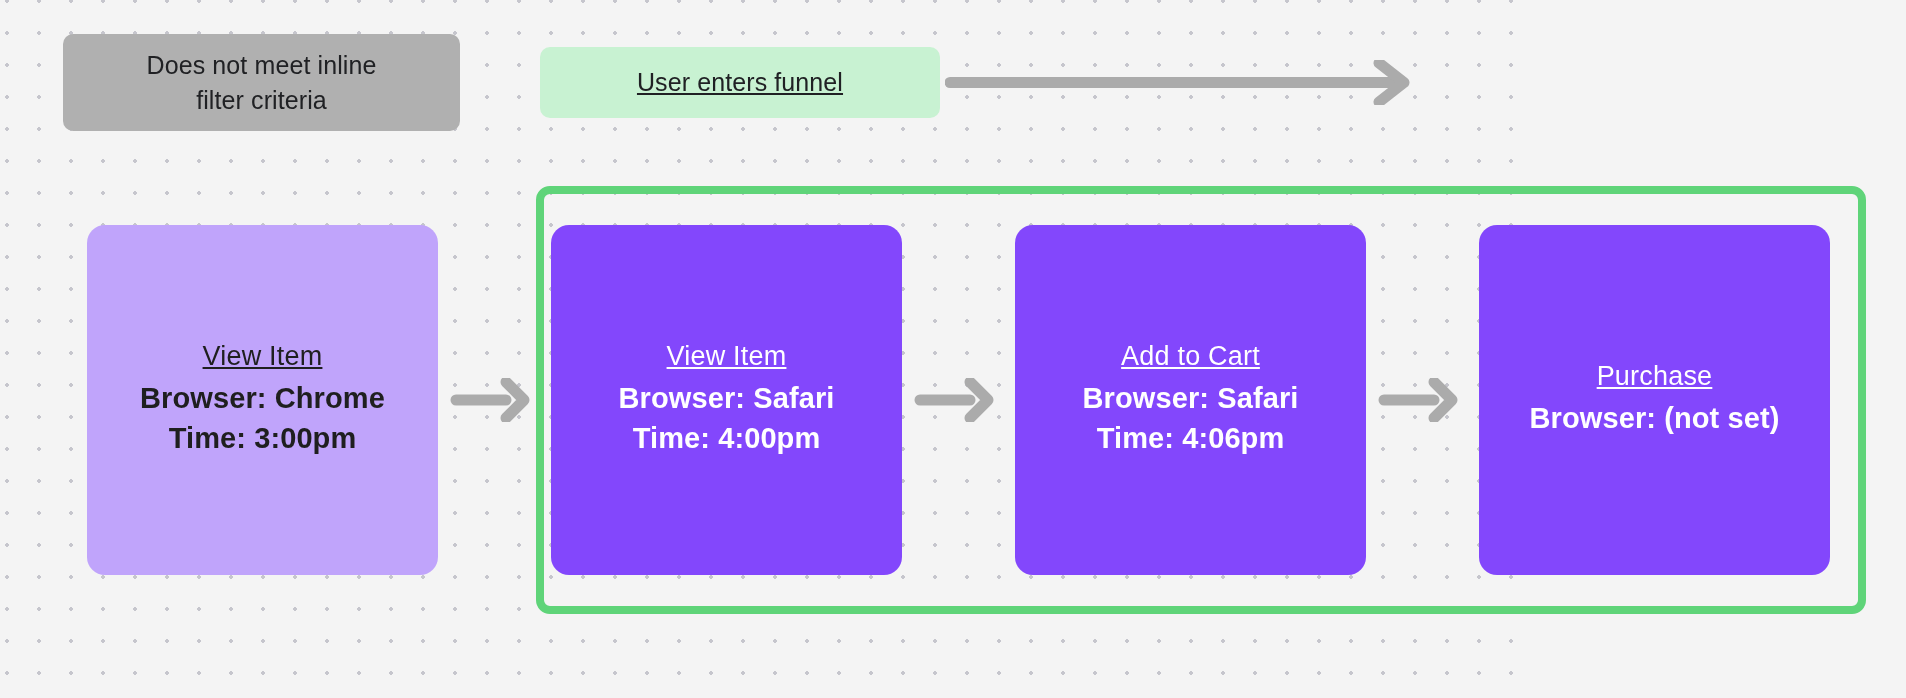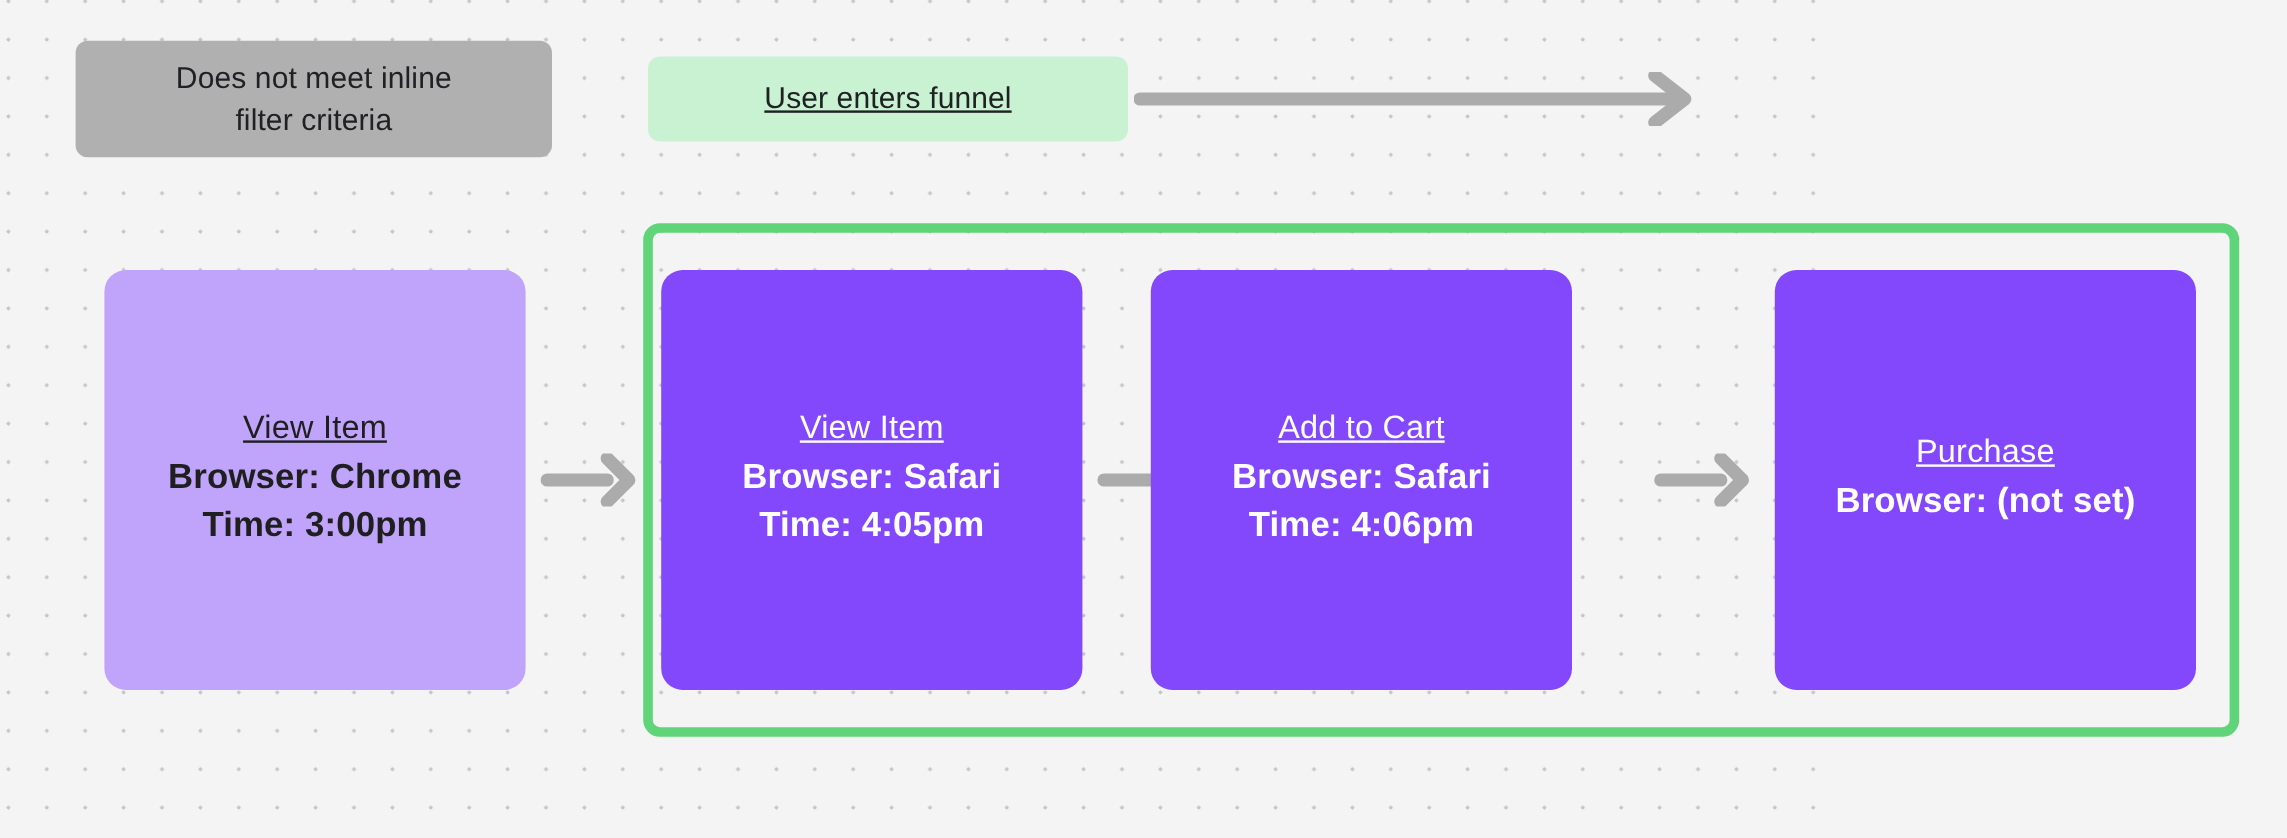--- a/index.html
+++ b/index.html
@@ -109,21 +109,21 @@
     background-color: #c0a4fb;
     color: #1f1f1f;
   }
   .card-included {
     background-color: #8347fc;
     color: #ffffff;
   }
 
   #card-0 { left: 87px;   }
   #card-1 { left: 551px;  }
-  #card-2 { left: 959px; }
+  #card-2 { left: 1015px; }
   #card-3 { left: 1479px; align-items: center; }
 
   
   .step-arrow {
     position: absolute;
     top: 378px;
     width: 86px;
     height: 44px;
   }
   #arrow-0 { left: 450px;  }
@@ -163,21 +163,21 @@
       <line x1="6" y1="22" x2="56" y2="22" stroke="#ababab" stroke-width="11" stroke-linecap="round"></line>
       <polyline points="56,4 74,22 56,40" fill="none" stroke="#ababab" stroke-width="11" stroke-linecap="round" stroke-linejoin="round"></polyline>
     </svg>
   </div>
 
   <div id="funnel-frame"></div>
 
   <div class="node event-card card-included" id="card-1">
     <div class="event-name">View Item</div>
     <div class="event-detail">Browser: Safari</div>
-    <div class="event-detail">Time: 4:05pm</div>
+    <div class="event-detail">Time: 4:00pm</div>
   </div>
 
   <div class="step-arrow" id="arrow-1">
     <svg width="86" height="44" viewBox="0 0 86 44" xmlns="http://www.w3.org/2000/svg">
       <line x1="6" y1="22" x2="56" y2="22" stroke="#ababab" stroke-width="11" stroke-linecap="round"></line>
       <polyline points="56,4 74,22 56,40" fill="none" stroke="#ababab" stroke-width="11" stroke-linecap="round" stroke-linejoin="round"></polyline>
     </svg>
   </div>
 
   <div class="node event-card card-included" id="card-2">

